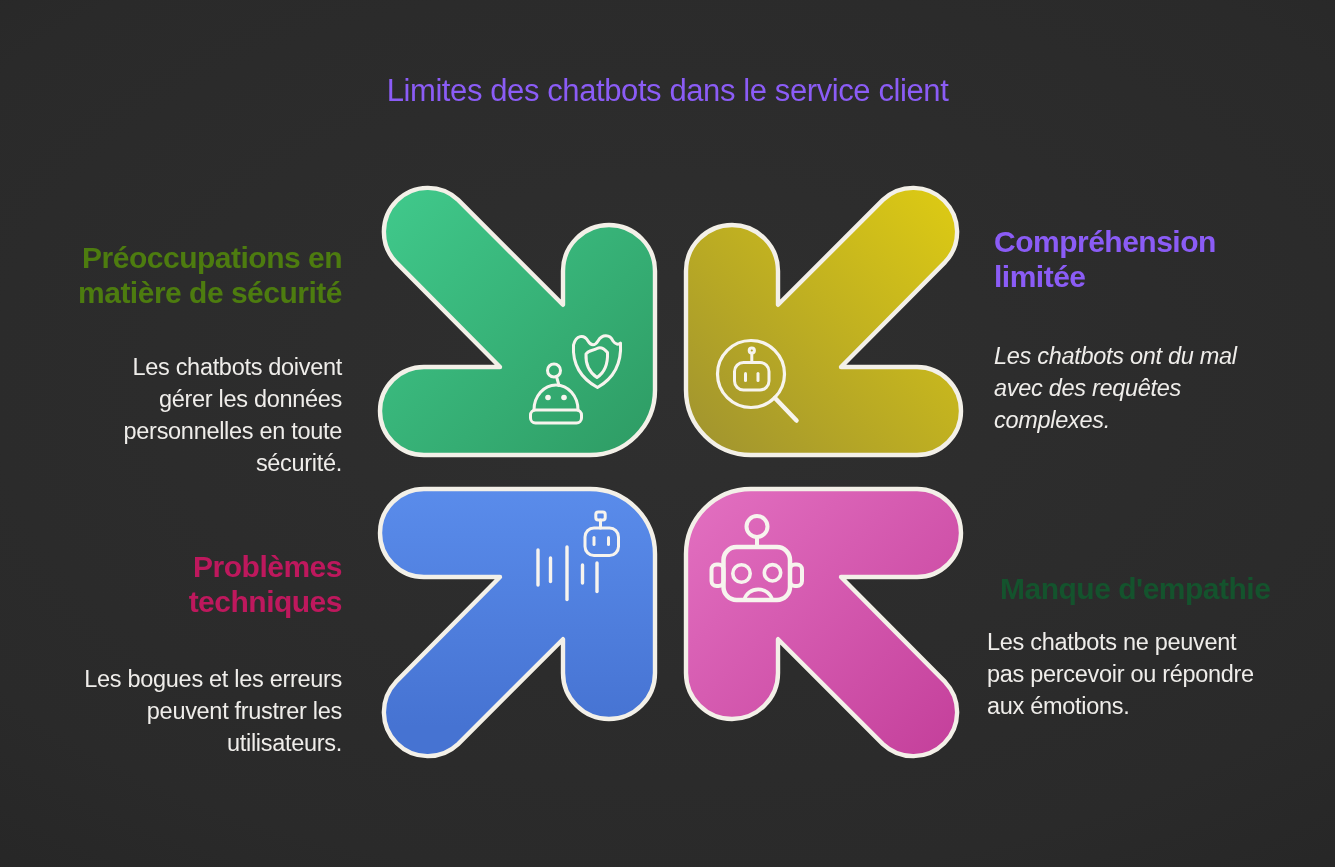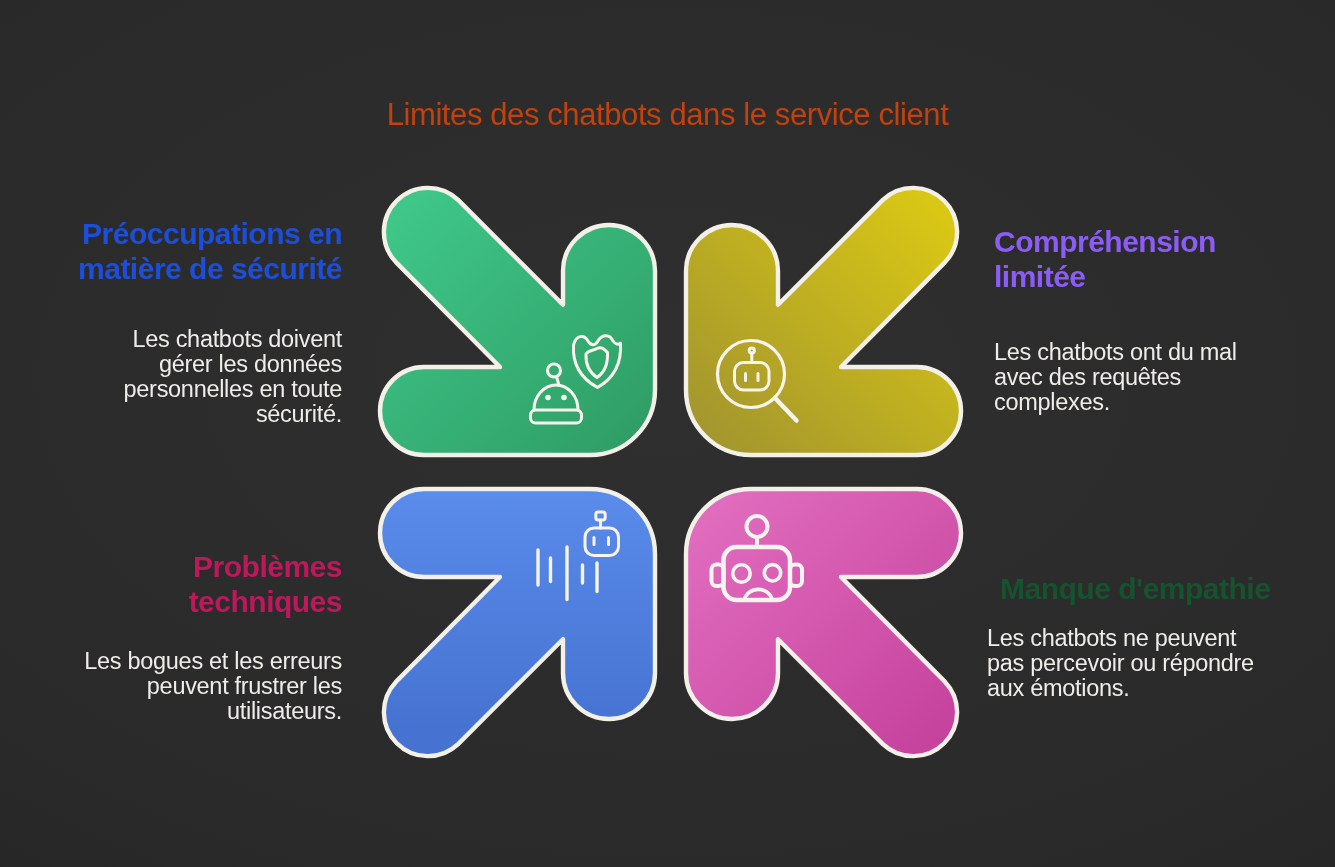--- a/index.html
+++ b/index.html
@@ -24,34 +24,34 @@
   .text-block {
     position: absolute;
     white-space: pre-line;
   }
   .text-block .heading {
     font-size: 30px; line-height: 35px;
     font-weight: 700;
     letter-spacing: -0.5px;
   }
   .text-block .description {
-    font-size: 23.5px; line-height: 25px;
+    font-size: 23.5px; line-height: 32px;
     letter-spacing: -0.3px;
     color: #efedea;
     font-weight: 400;
   }
   .align-right { text-align: right; }
   .align-left  { text-align: left; }
 
   .block-security      { left: 22px;  top: 198px; width: 320px; }
   .block-security .description      { margin-top: 23px; }
   .block-comprehension { left: 994px; top: 206px; width: 330px; }
-  .block-comprehension .description { margin-top: 28px; }
+  .block-comprehension .description { margin-top: 28px; font-style: italic; }
   .block-technical     { left: 22px;  top: 531px; width: 320px; }
-  .block-technical .description     { margin-top: 12px; }
+  .block-technical .description     { margin-top: 26px; }
   .block-empathy       { left: 987px; top: 553px; width: 330px; }
   .block-empathy .heading           { padding-left: 13px; }
   .block-empathy .description       { margin-top: 2px; }
 
   svg.arrow {
     position: absolute;
     width: 280px; height: 280px;
     overflow: visible;
   }
   .arrow-body {
@@ -65,24 +65,24 @@
     stroke-width: 3;
     stroke-linecap: round;
     stroke-linejoin: round;
   }
   g.icon .dot { fill: #f7f4ee; stroke: none; }
   g.icon-heavy { stroke-width: 4; }
 </style>
 </head>
 <body>
 
-<div class="page-title" style="color: #c2410c; margin-top: 24px;">Limites des chatbots dans le service client</div>
+<div class="page-title" style="color: #8b5cf6;">Limites des chatbots dans le service client</div>
 
 <div class="text-block align-right block-security">
-  <div class="heading" style="color: #1d4ed8;">Préoccupations en
+  <div class="heading" style="color: #4d7c0f; margin-top: 24px;">Préoccupations en
 matière de sécurité</div>
   <div class="description">Les chatbots doivent
 gérer les données
 personnelles en toute
 sécurité.</div>
 </div>
 
 <div class="text-block align-left block-comprehension">
   <div class="heading" style="color: #8b5cf6;">Compréhension
 limitée</div>

